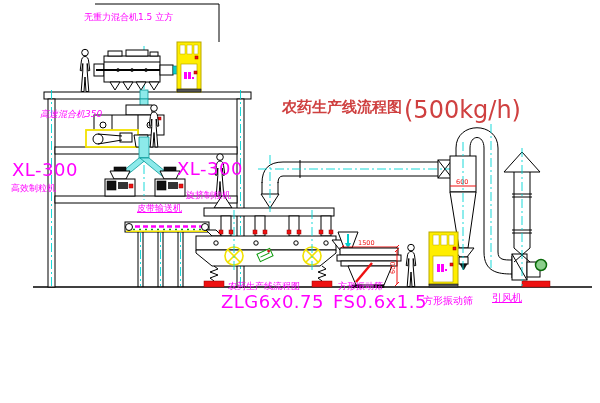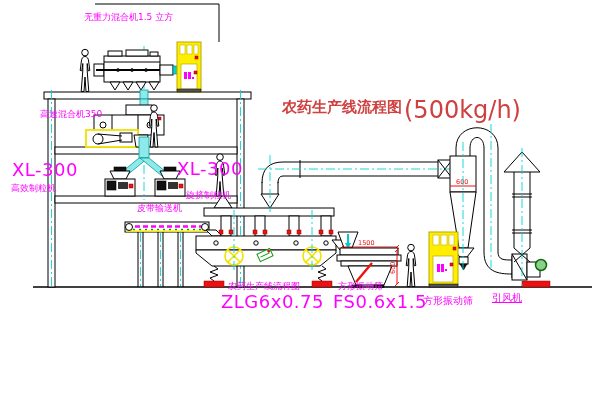--- a/index.html
+++ b/index.html
@@ -293,26 +293,26 @@
   <use href="#person-shape" transform="translate(146,104.5)"></use>
   <use href="#person-shape" transform="translate(212,153.5)"></use>
   <use href="#person-shape" transform="translate(403,244)"></use>
 </svg>
 
 <div class="title">
   <span class="t1">农药生产线流程图</span><span class="t2">(500kg/h)</span>
 </div>
 
 <div class="lbl s" style="left:84px;top:13px;">无重力混合机1.5 立方</div>
-<div class="lbl s" style="left:40px;top:110px;">高速混合机350</div>
+<div class="lbl s" style="left:40px;top:110px;font-style:italic;">高速混合机350</div>
 <div class="lbl b" style="left:12px;top:161px;">XL-300</div>
 <div class="lbl s" style="left:11px;top:184px;">高效制粒机</div>
 <div class="lbl b" style="left:177px;top:160px;">XL-300</div>
 <div class="lbl s" style="left:186px;top:191px;">旋挤制粒机</div>
-<div class="lbl s" style="left:137px;top:204px;">皮带输送机</div>
+<div class="lbl s" style="left:137px;top:204px;text-decoration:underline;">皮带输送机</div>
 <div class="lbl s" style="left:228px;top:282px;">农药生产线流程图</div>
 <div class="lbl b" style="left:221px;top:293px;">ZLG6x0.75</div>
 <div class="lbl s" style="left:338px;top:282px;">方形振动筛</div>
 <div class="lbl b" style="left:333px;top:293px;">FS0.6x1.5</div>
 <div class="lbl m" style="left:423px;top:296px;">方形振动筛</div>
 <div class="lbl m" style="left:492px;top:293px;text-decoration:underline;">引风机</div>
 
 </div>
 
 </body></html>

